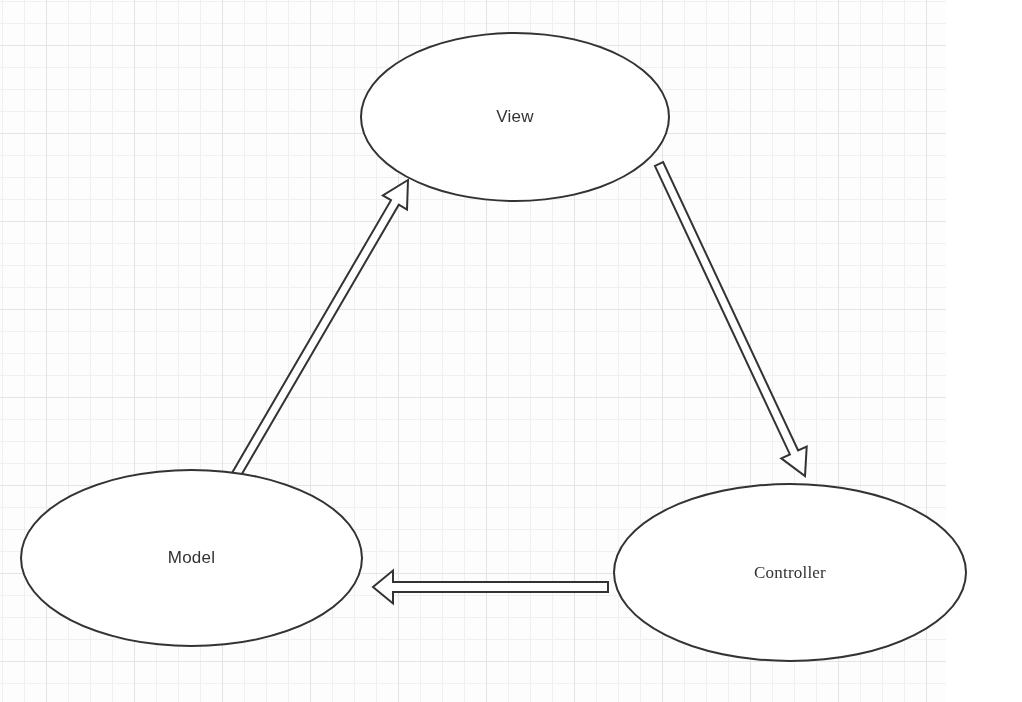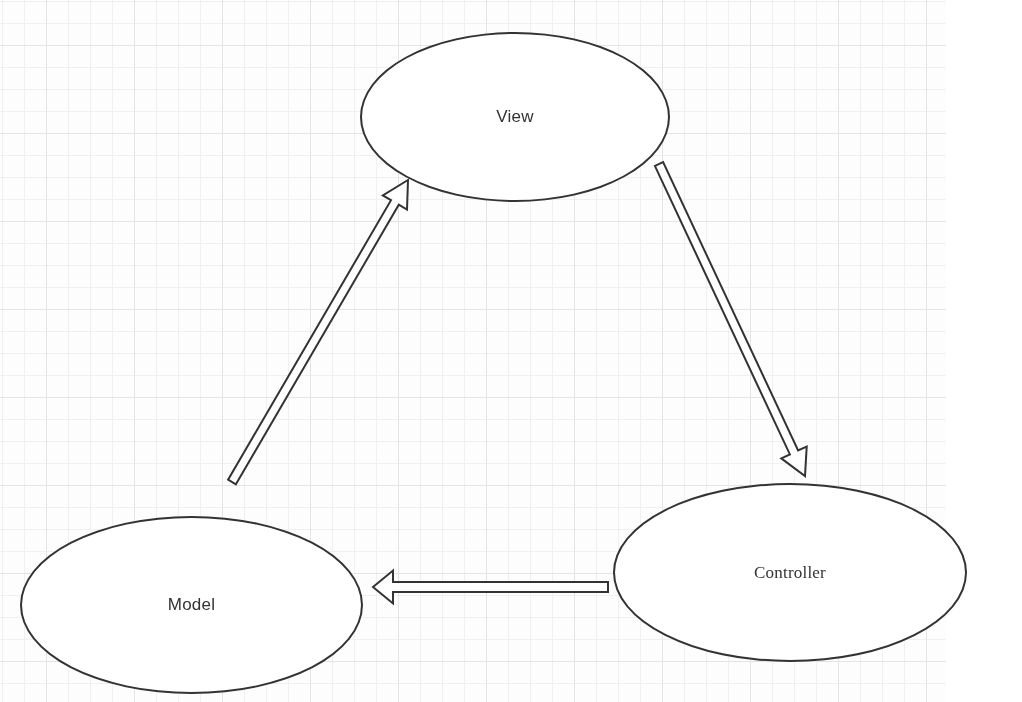--- a/index.html
+++ b/index.html
@@ -44,21 +44,21 @@
     position: absolute;
     box-sizing: border-box;
     background: #ffffff;
     border: 2.5px solid #333333;
     border-radius: 50%;
     display: flex;
     align-items: center;
     justify-content: center;
   }
   .node-view       { left: 360px; top: 32px;  width: 310px; height: 170px; }
-  .node-model      { left: 20px;  top: 516px; width: 343px; height: 178px; }
+  .node-model      { left: 20px;  top: 469px; width: 343px; height: 178px; }
   .node-controller { left: 613px; top: 483px; width: 354px; height: 179px; font-family: Liberation Serif, serif; }
   .node-label {
     font-size: 17px;
     color: #333333;
     letter-spacing: 0.2px;
     user-select: none;
   }
 </style>
 </head>
 <body>

